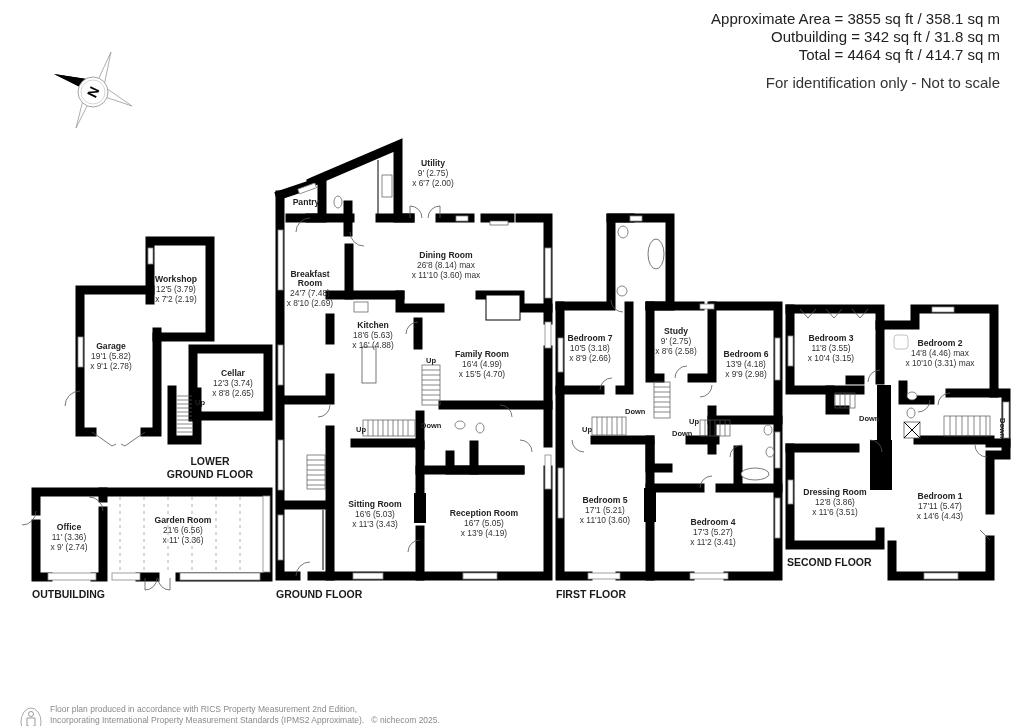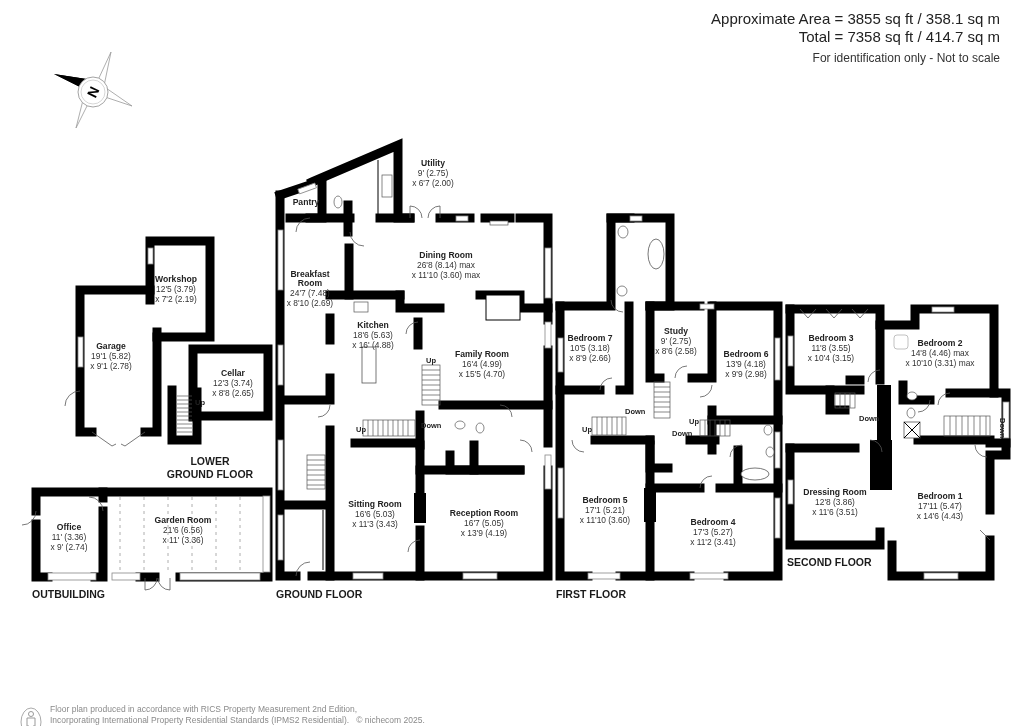--- a/index.html
+++ b/index.html
@@ -1,20 +1,20 @@
 <!DOCTYPE html>
 <html><head>
 <meta charset="utf-8">
 <style>
   html, body { margin: 0; padding: 0; background: #ffffff; }
   body { width: 1024px; height: 726px; position: relative; overflow: hidden; font-family: "Liberation Sans", sans-serif; color: #1a1a1a; }
   #plan { position: absolute; left: 0; top: 0; width: 1024px; height: 726px; }
   .area-block { position: absolute; right: 24px; top: 10px; text-align: right; }
   .area-line { font-size: 15px; line-height: 18px; color: #222; }
-  .area-note { font-size: 12px; line-height: 14px; color: #333; margin-top: 5px; }
+  .area-note { font-size: 15px; line-height: 14px; color: #333; margin-top: 12px; }
   .footer { position: absolute; left: 20px; top: 704px; width: 480px; height: 42px; }
   .footer-icon { position: absolute; left: 0; top: 2px; width: 22px; height: 32px; }
   .footer-text { position: absolute; left: 30px; top: 0; font-size: 8.5px; line-height: 11px; color: #8a8a8a; }
   .footer-text span { white-space: nowrap; }
   .room-name { font-weight: bold; font-size: 8.6px; fill: #222; text-anchor: middle; font-family: "Liberation Sans", sans-serif; }
   .room-dim { font-size: 8.4px; fill: #333; text-anchor: middle; font-family: "Liberation Sans", sans-serif; }
   .floor-label { font-weight: bold; font-size: 10.5px; fill: #1a1a1a; font-family: "Liberation Sans", sans-serif; }
   .stair-label { font-size: 7.5px; font-weight: bold; fill: #222; font-family: "Liberation Sans", sans-serif; }
   .wall { fill: #000; }
   .wline { stroke: #000; stroke-width: 9; fill: none; stroke-linecap: square; }
@@ -404,27 +404,28 @@
   <text class="room-name" x="940" y="499">Bedroom 1</text>
   <text class="room-dim" x="940" y="509">17'11 (5.47)</text>
   <text class="room-dim" x="940" y="519">x 14'6 (4.43)</text>
   <text class="stair-label" x="859" y="421">Down</text>
   <text class="stair-label" x="1000" y="418" transform="rotate(90 1000 418)">Down</text>
   <text class="floor-label" x="787" y="566">SECOND FLOOR</text>
 </svg>
 
 <div class="area-block">
   <div class="area-line">Approximate Area = 3855 sq ft / 358.1 sq m</div>
-  <div class="area-line">Total = 7358 sq ft / 414.7 sq m</div>
+  <div class="area-line">Outbuilding = 342 sq ft / 31.8 sq m</div>
+  <div class="area-line">Total = 4464 sq ft / 414.7 sq m</div>
   <div class="area-note">For identification only - Not to scale</div>
 </div>
 
 <div class="footer">
   <svg class="footer-icon" viewBox="0 0 22 32">
     <ellipse cx="11" cy="16" rx="10" ry="14" fill="none" stroke="#aaa" stroke-width="1"></ellipse>
     <circle cx="11" cy="8" r="2.5" fill="none" stroke="#999" stroke-width="1"></circle>
     <path d="M7,12 L15,12 L15,20 L13,20 L13,27 L9,27 L9,20 L7,20 Z" fill="none" stroke="#999" stroke-width="1"></path>
   </svg>
   <div class="footer-text">
     <div><span>Floor plan produced in accordance with RICS Property Measurement 2nd Edition,</span></div>
-    <div><span>Incorporating International Property Residential Standards (IPMS2 Residential).</span>&nbsp;&nbsp;&nbsp;<span>© nichecom 2025.</span></div>
+    <div><span>Incorporating International Property Measurement Standards (IPMS2 Approximate).</span>&nbsp;&nbsp;&nbsp;<span>© nichecom 2025.</span></div>
   </div>
 </div>
 
 </body></html>

